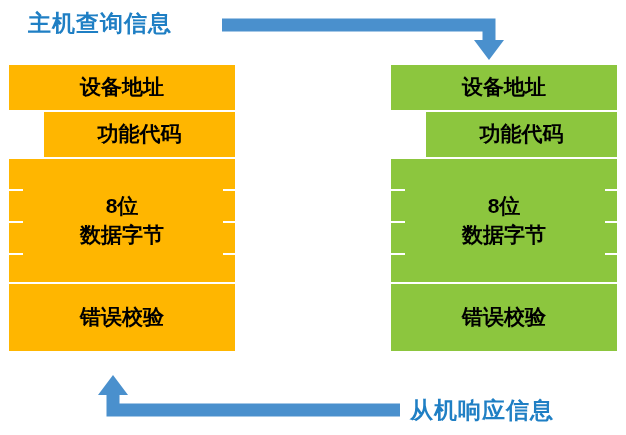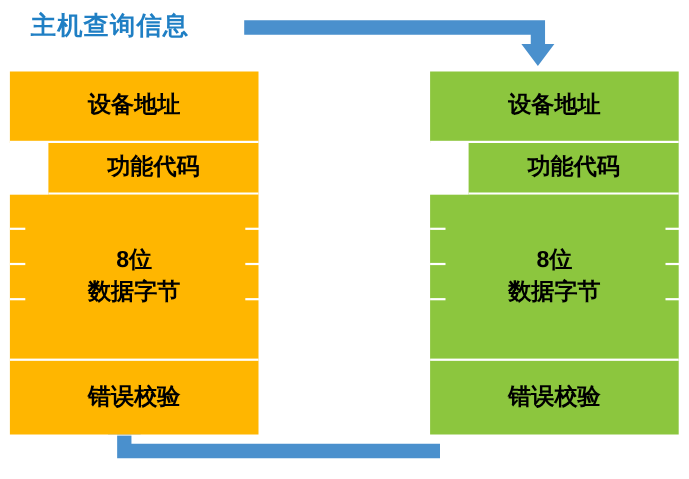--- a/index.html
+++ b/index.html
@@ -60,23 +60,23 @@
     font-weight: bold;
     display: flex;
     align-items: center;
     justify-content: center;
     flex-direction: column;
     border-bottom: 2px solid #ffffff;
     line-height: 1.35;
   }
   .cell:last-child { border-bottom: none; }
 
-  .cell.h1 { height: 65px; }
+  .cell.h1 { height: 47px; }
   .cell.h2 { height: 47px; margin-left: 35px; }
-  .cell.data { height: 151px; }
+  .cell.data { height: 125px; }
   .cell.h4 { height: 67px; }
 
   .orange { background: #ffb600; }
   .green  { background: #8cc63e; }
 
   .data-line { display: block; }
 
   
   .ticks {
     position: absolute;
@@ -104,20 +104,21 @@
       <polygon points="474,40 504,40 489,60" fill="#4a90cd"></polygon>
     </g>
 
     <g>
       <path d="M 400 410 L 113 410 L 113 395" stroke="#4a90cd" stroke-width="13" fill="none" stroke-linecap="butt" stroke-linejoin="miter"></path>
       <polygon points="98,395 128,395 113,375" fill="#4a90cd"></polygon>
     </g>
   </svg>
 
   <div class="label" id="label-master">主机查询信息</div>
+  <div class="label" id="label-slave">从机响应信息</div>
 
   <div class="frame" id="frame-left">
     <div class="cell h1 orange">
       <span>设备地址</span>
     </div>
     <div class="cell h2 orange">
       <span>功能代码</span>
     </div>
     <div class="cell data orange" style="position:relative;">
       <div class="ticks" style="height:125px;top:0;left:0;">

